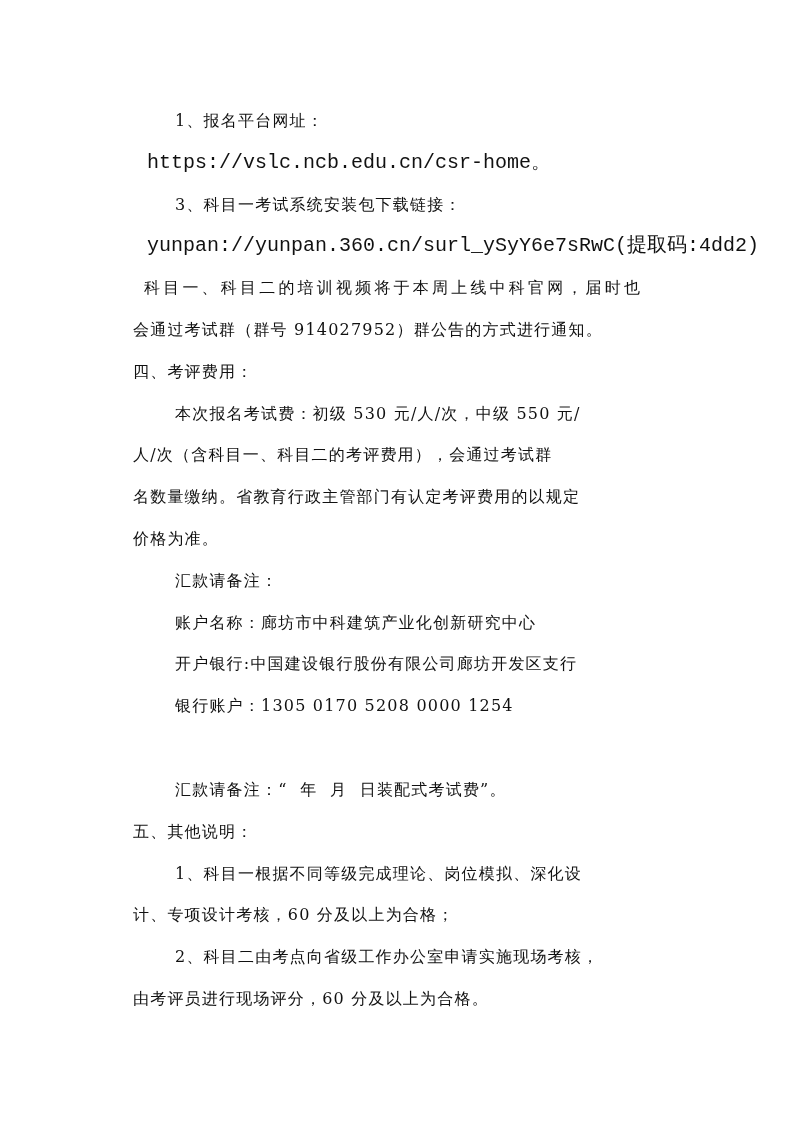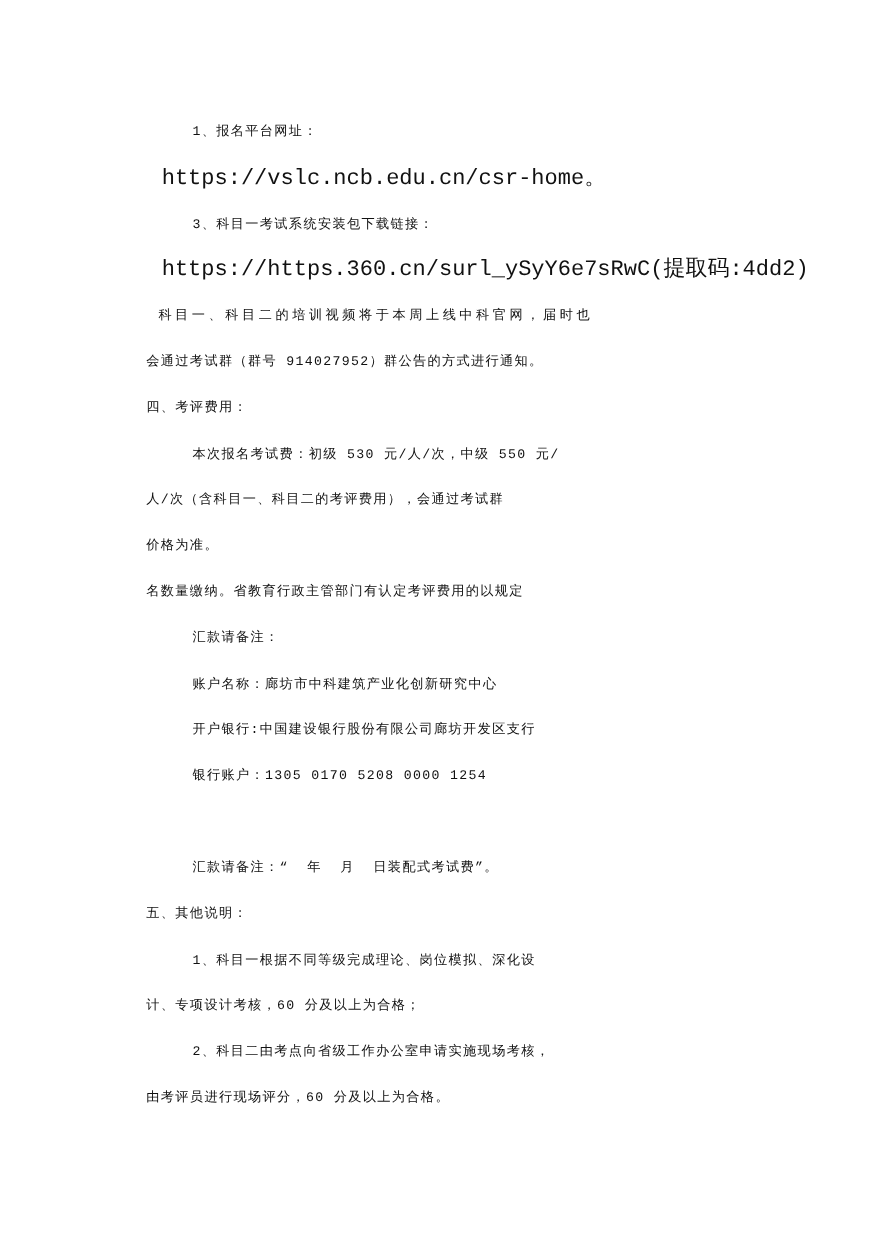--- a/index.html
+++ b/index.html
@@ -17,24 +17,23 @@
     }
     .page {
       position: absolute;
       left: 133px;
       top: 100px;
       width: 548px;
     }
     .line {
       height: 41.8px;
       line-height: 41.8px;
-      font-size: 12px;
+      font-size: 16px;
       white-space: nowrap;
       letter-spacing: 1.2px;
-      font-family: Liberation Mono, monospace;
     }
     .indent {
       padding-left: 42px;
     }
     .url {
       font-family: "Liberation Mono", "DejaVu Sans Mono", monospace;
       letter-spacing: 0px;
       font-size: 20px;
       margin-left: 14px;
     }
@@ -44,29 +43,29 @@
     }
   </style>
 </head>
 <body>
 
 <div class="page">
 
   <div class="line indent">1、报名平台网址：</div>
   <div class="line url">https://vslc.ncb.edu.cn/csr-home。</div>
   <div class="line indent">3、科目一考试系统安装包下载链接：</div>
-  <div class="line url">https://https.360.cn/surl_ySyY6e7sRwC(提取码:4dd2)</div>
+  <div class="line url">yunpan://yunpan.360.cn/surl_ySyY6e7sRwC(提取码:4dd2)</div>
   <div class="line justify">科目一、科目二的培训视频将于本周上线中科官网，届时也</div>
   <div class="line">会通过考试群（群号 914027952）群公告的方式进行通知。</div>
 
   <div class="line">四、考评费用：</div>
   <div class="line indent">本次报名考试费：初级 530 元/人/次，中级 550 元/</div>
   <div class="line">人/次（含科目一、科目二的考评费用），会通过考试群</div>
+  <div class="line">名数量缴纳。省教育行政主管部门有认定考评费用的以规定</div>
   <div class="line">价格为准。</div>
-  <div class="line">名数量缴纳。省教育行政主管部门有认定考评费用的以规定</div>
   <div class="line indent">汇款请备注：</div>
   <div class="line indent">账户名称：廊坊市中科建筑产业化创新研究中心</div>
   <div class="line indent">开户银行:中国建设银行股份有限公司廊坊开发区支行</div>
   <div class="line indent">银行账户：1305 0170 5208 0000 1254</div>
   <div class="line indent" style="white-space: pre; margin-top: 42px;">汇款请备注：“  年  月  日装配式考试费”。</div>
 
   <div class="line">五、其他说明：</div>
   <div class="line indent">1、科目一根据不同等级完成理论、岗位模拟、深化设</div>
   <div class="line">计、专项设计考核，60 分及以上为合格；</div>
   <div class="line indent">2、科目二由考点向省级工作办公室申请实施现场考核，</div>

